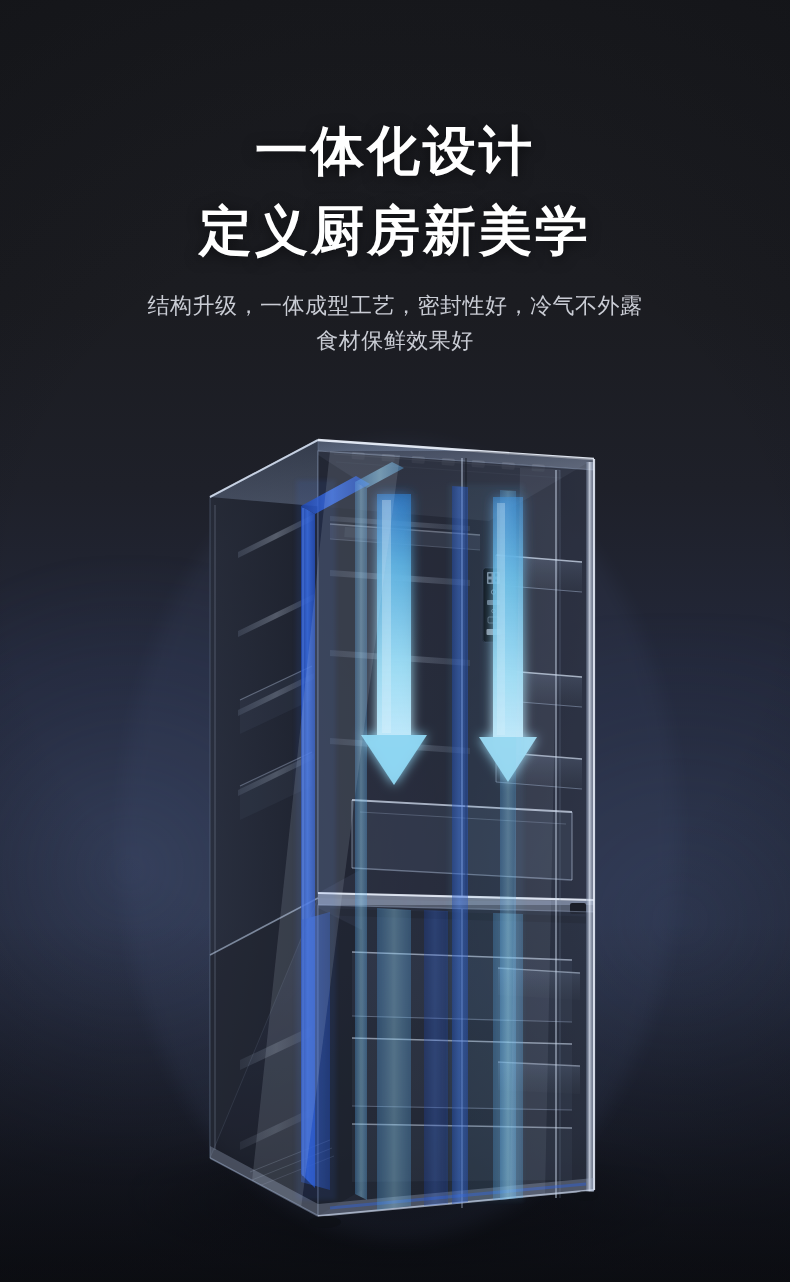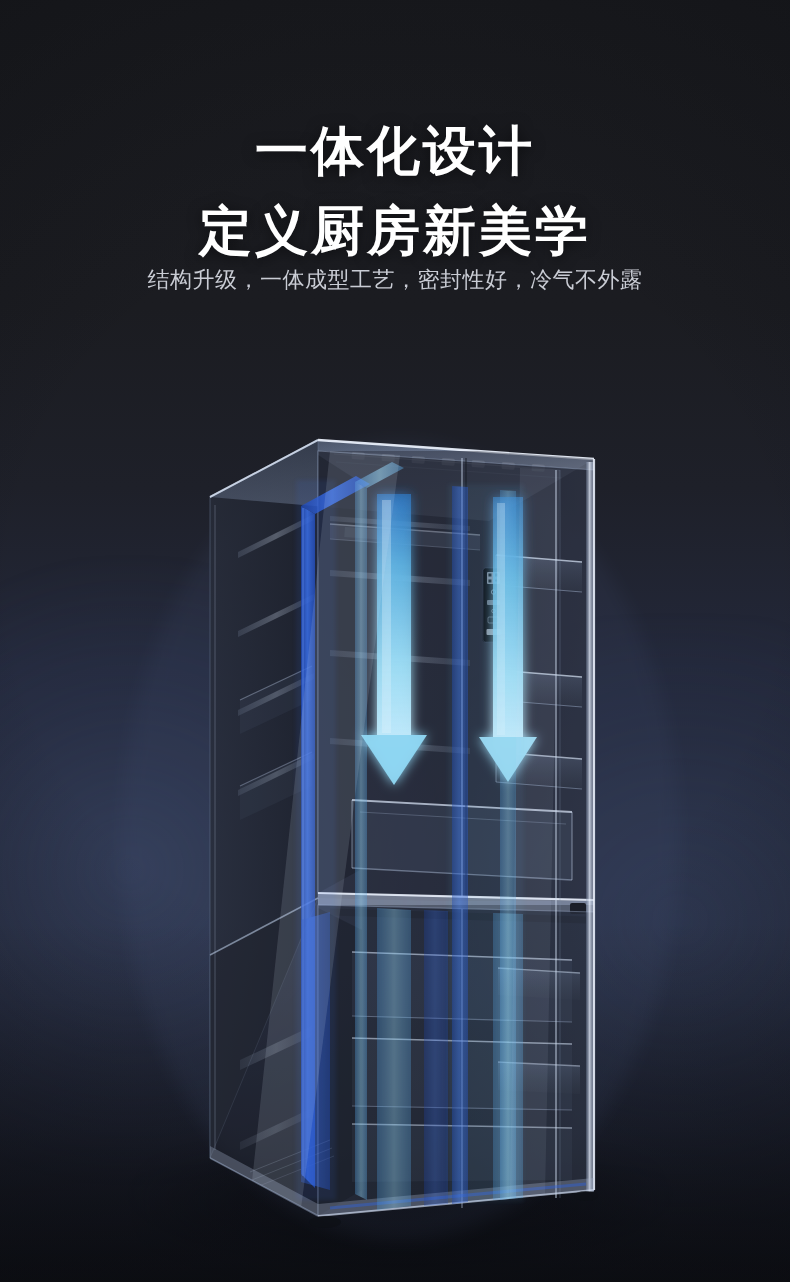--- a/index.html
+++ b/index.html
@@ -70,20 +70,21 @@
     color:#ffffff;
     font-size:53px;
     line-height:62px;
     font-weight:700;
     letter-spacing:3px;
     text-shadow:0 2px 14px rgba(0,0,0,.55);
   }
   .title-line1{ margin-top:120px; }
   .title-line2{ margin-top:18px; }
   .subtitle{
+    margin-top:26px;
     color:#c9ccd4;
     font-size:22px;
     line-height:35px;
     font-weight:400;
     letter-spacing:.5px;
   }
 
   
   .fridge-stage{
     position:absolute;
@@ -423,16 +424,17 @@
 
   <div class="floor-sheen"></div>
   <div class="floor-shadow"></div>
   <div class="bg-vignette"></div>
 
   <div class="header">
     <div class="title title-line1">一体化设计</div>
     <div class="title title-line2">定义厨房新美学</div>
     <div class="subtitle">
       <div>结构升级，一体成型工艺，密封性好，冷气不外露</div>
+      <div>食材保鲜效果好</div>
     </div>
   </div>
 
 </div>
 
 </body></html>

